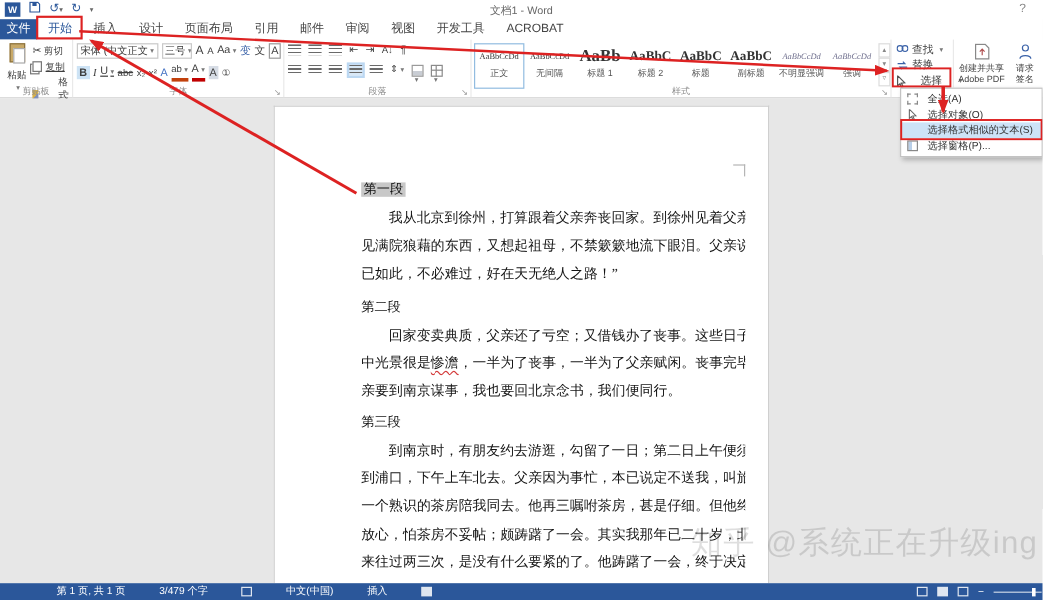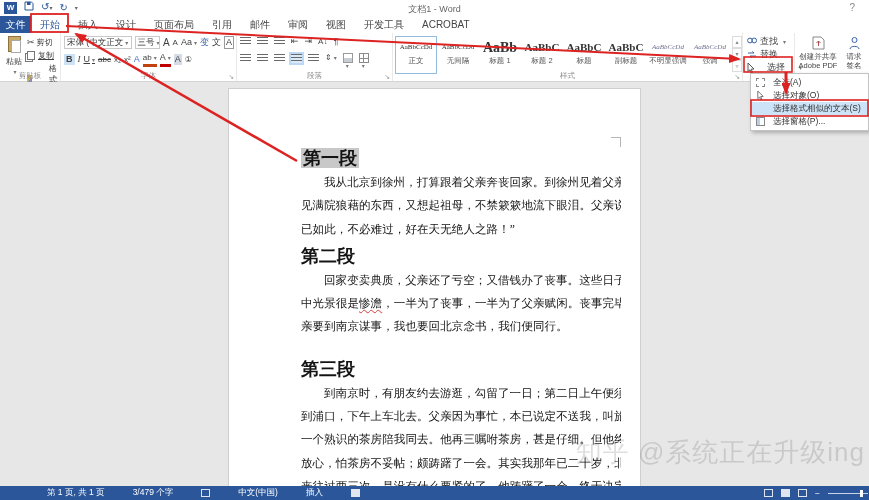--- a/index.html
+++ b/index.html
@@ -74,25 +74,25 @@
   .mi.hl { background:#cde3f7; }
   .mic { position:absolute; left:5px; top:2px; width:9px; height:9px; }
   .mic.sel-all { border:1px dashed #888; }
   .mic.pane { border:1px solid #888; background:linear-gradient(to right,#b9cfe8 3px,#fff 3px); }
 
   
   .docarea { position:absolute; top:82px; left:0; right:0; bottom:14px; background:#e7e7e7; overflow:hidden; }
   .page { position:absolute; left:228px; top:6px; width:413px; height:398px; background:#fff; border:1px solid #cfcfcf; border-bottom:none; }
   .corner { position:absolute; left:382px; top:48px; width:10px; height:10px; border-top:1px solid #b5b5b5; border-right:1px solid #b5b5b5; }
   .content { position:absolute; left:72px; width:320px; top:56px; font-family:"Liberation Serif","DejaVu Serif",serif; color:#141414; }
-  .dh { font-size:18px; font-weight:bold; line-height:26px; height:26px; }
+  .dh { font-size:11px; font-weight:normal; line-height:26px; height:26px; }
   .selhl { background:#c8c8c8; padding:0 2px; }
   .dl { font-size:11.5px; line-height:23.3px; height:23.3px; white-space:nowrap; overflow:hidden; letter-spacing:.1px; }
   .ind { padding-left:23px; }
-  .h2m { margin-top:2px; } .h3m { margin-top:17px; }
+  .h2m { margin-top:2px; } .h3m { margin-top:0; }
   .misspell { text-decoration:underline wavy #d43c3c 1px; text-underline-offset:2px;margin-top:48px; }
   .watermark { position:absolute; right:4px; bottom:16px; font-size:26px; color:rgba(0,0,0,.13); letter-spacing:1px; z-index:30; }
 
   
   .statusbar { position:absolute; bottom:0; left:0; right:0; height:14px; background:#2b579a; color:#fff;
                font-size:8.5px; display:flex; align-items:center; z-index:35; }
   .sb-left { display:flex; gap:28px; padding-left:6px; align-items:center;margin-left:41px; }
   .sb-right { margin-left:auto; display:flex; gap:8px; align-items:center; padding-right:1px; }
   .sbic { width:9px; height:8px; background:rgba(255,255,255,.85); }
   .sbic.outline { background:none; border:1px solid rgba(255,255,255,.85); }

